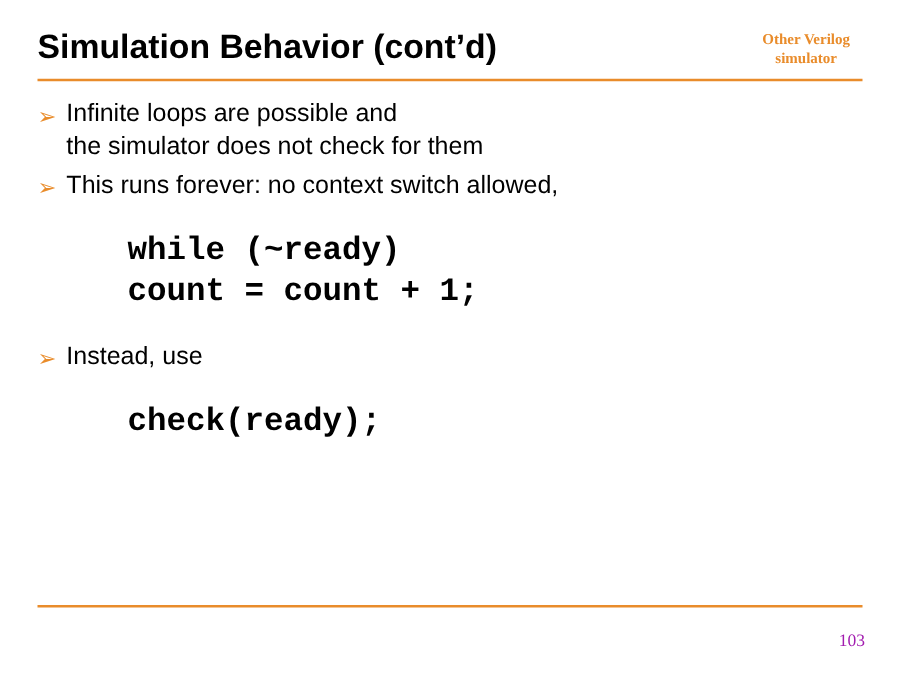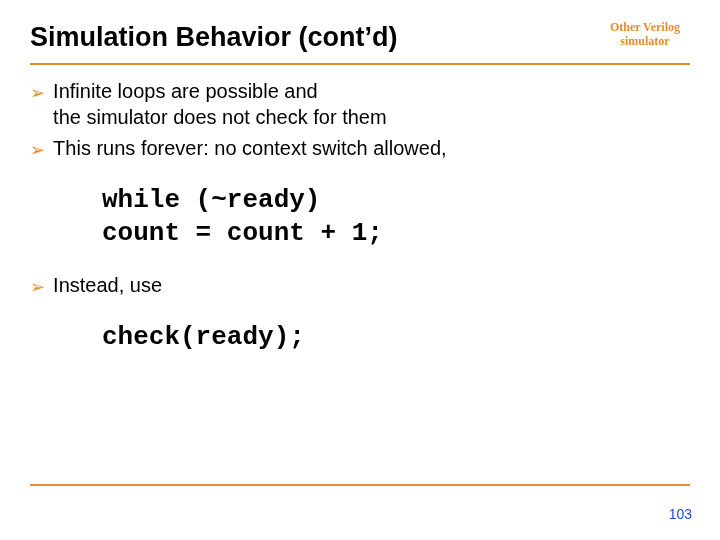--- a/index.html
+++ b/index.html
@@ -15,21 +15,21 @@
   .slide {
     position: relative;
     width: 720px;
     height: 540px;
     box-sizing: border-box;
     padding: 18px 30px 0 30px;
   }
   .header {
     display: flex;
     justify-content: space-between;
-    align-items: flex-start;
+    align-items: flex-end;
   }
   .title {
     font-family: Arial, Helvetica, sans-serif;
     font-weight: bold;
     font-size: 27px;
     color: #000;
     margin-top: 4px;
   }
   .tag {
     font-family: "Comic Sans MS", "Comic Sans", cursive;
@@ -78,23 +78,23 @@
     font-weight: bold;
     font-size: 26px;
     white-space: pre;
     margin: 22px 0 24px 72px;
     line-height: 1.25;
   }
   .pagenum {
     position: absolute;
     right: 28px;
     bottom: 18px;
-    font-family: Liberation Sans, sans-serif;
+    font-family: Liberation Serif, serif;
     font-size: 14px;
-    color: #1d4ed8;
+    color: #a21caf;
   }
 </style>
 </head>
 <body>
 
 <div class="slide">
 
   <div class="header">
     <div class="title">Simulation Behavior (cont’d)</div>
     <div class="tag">

